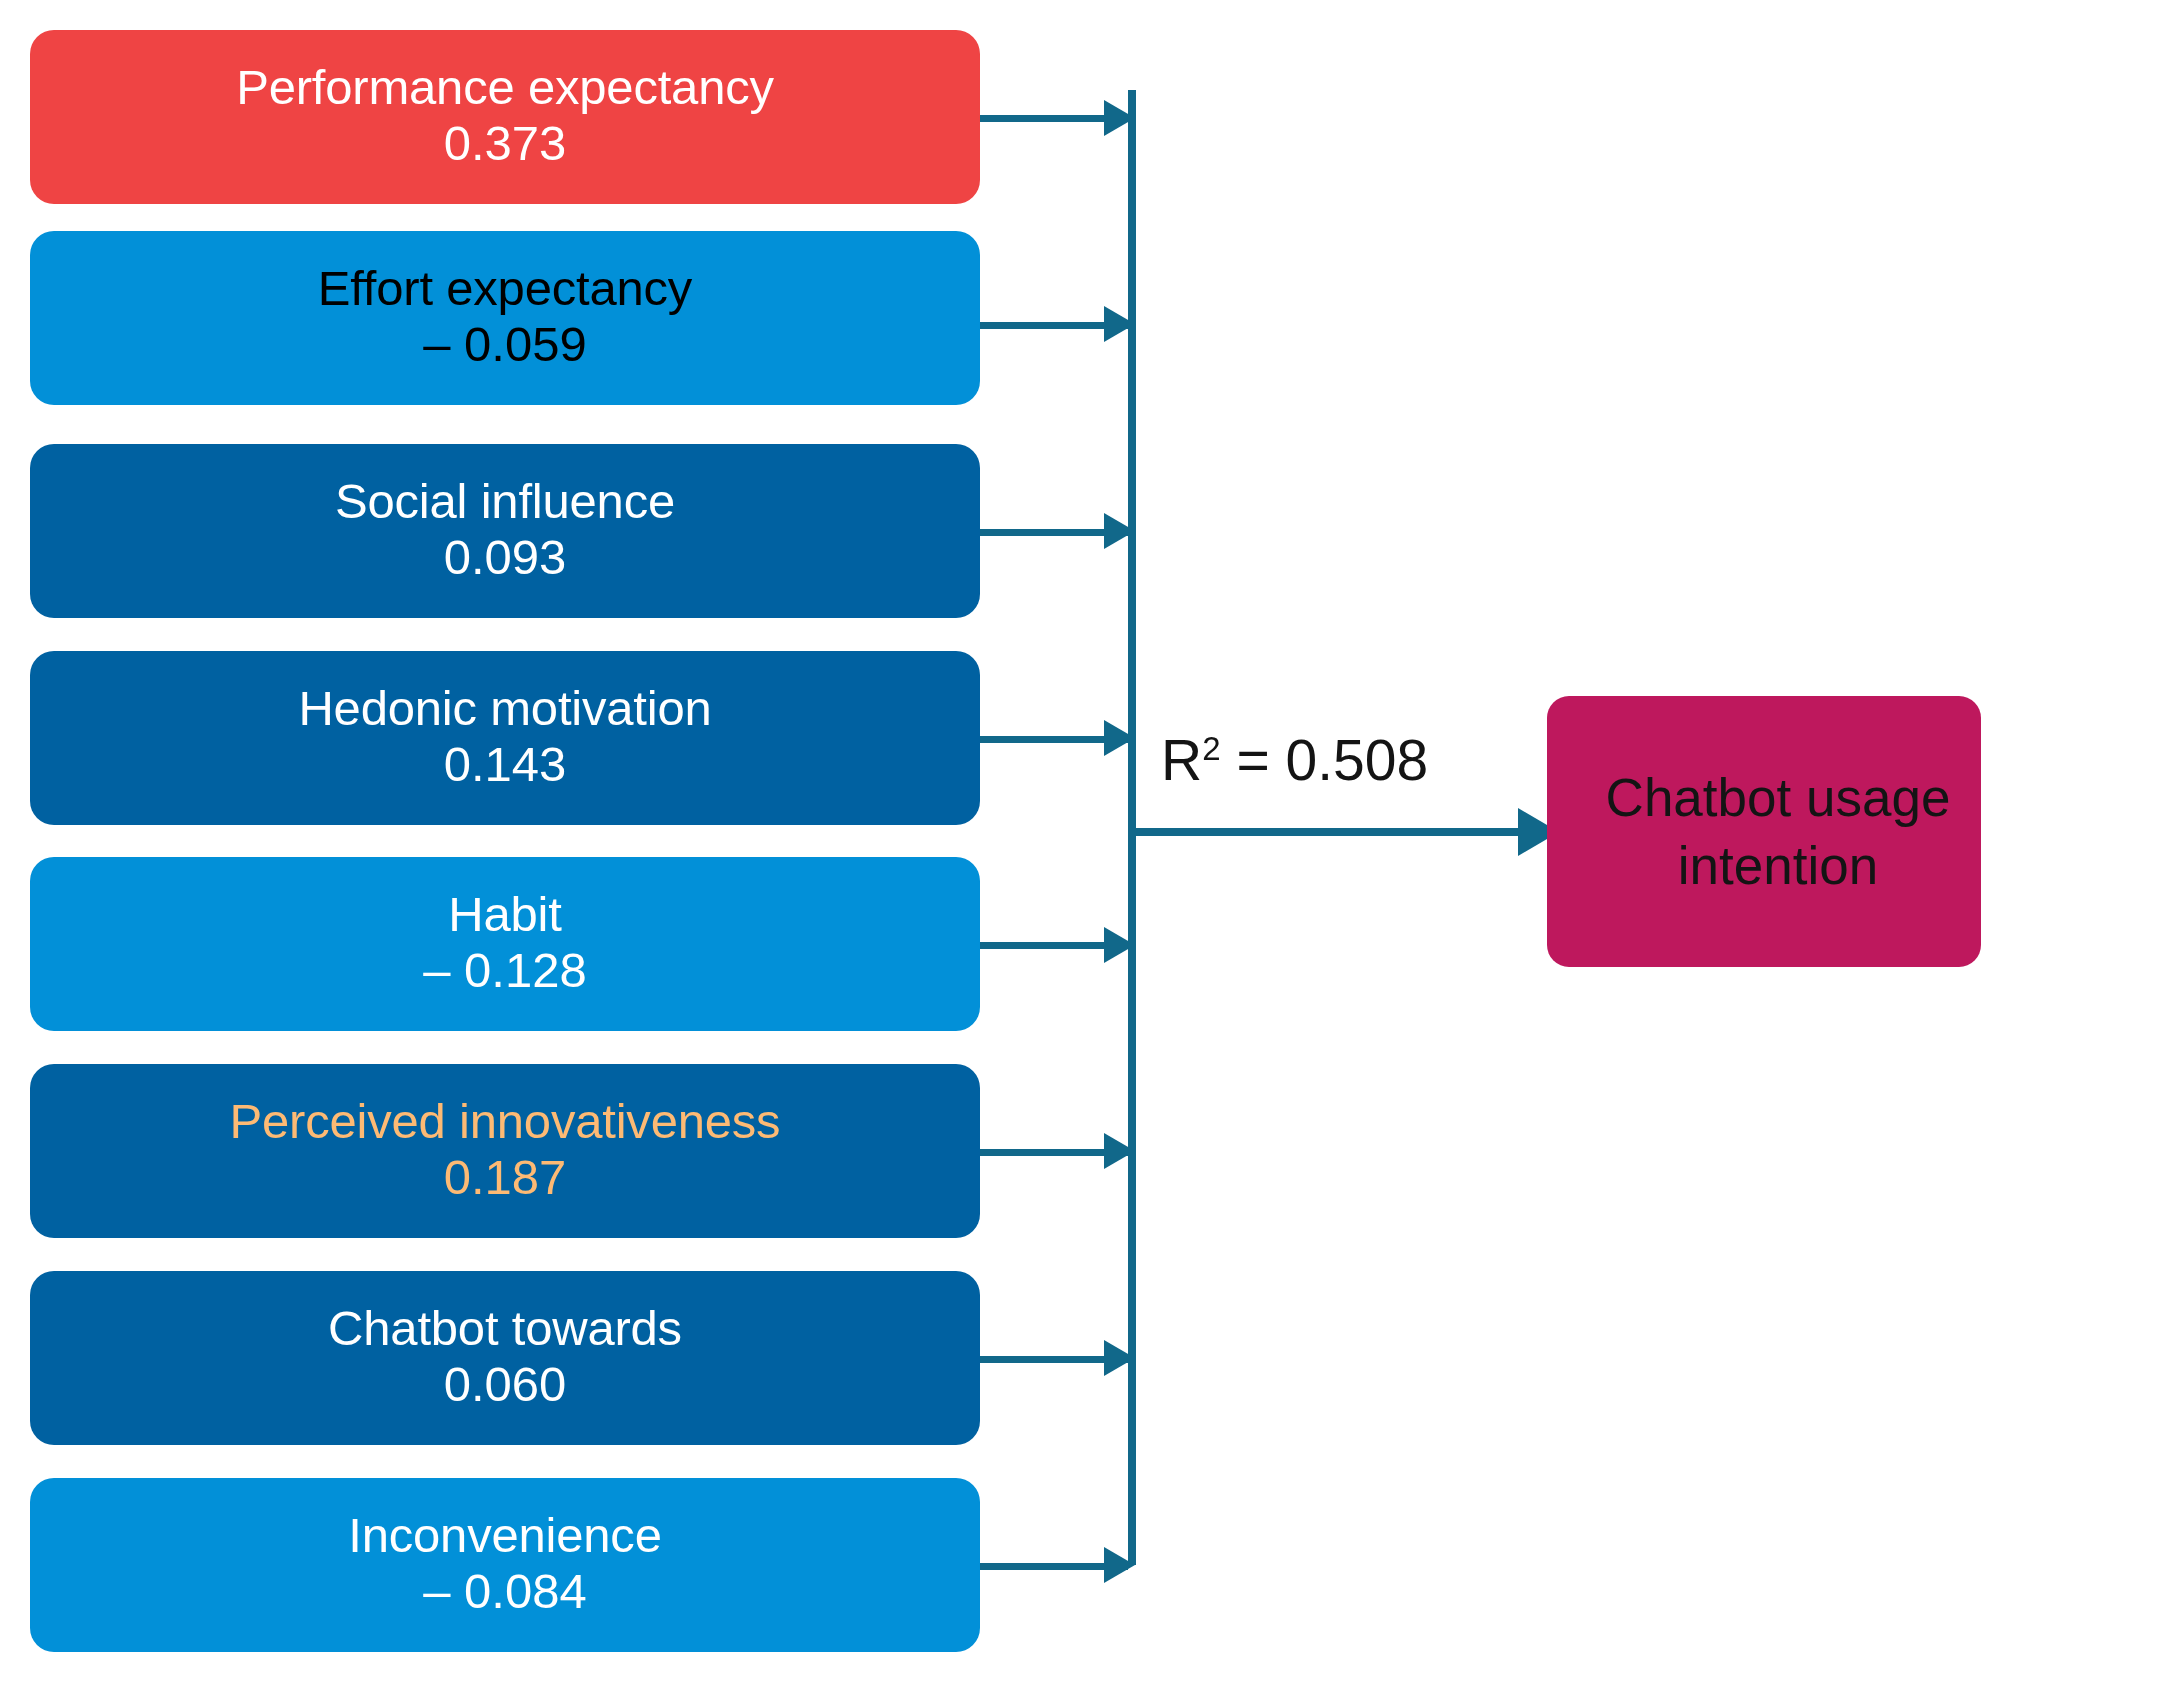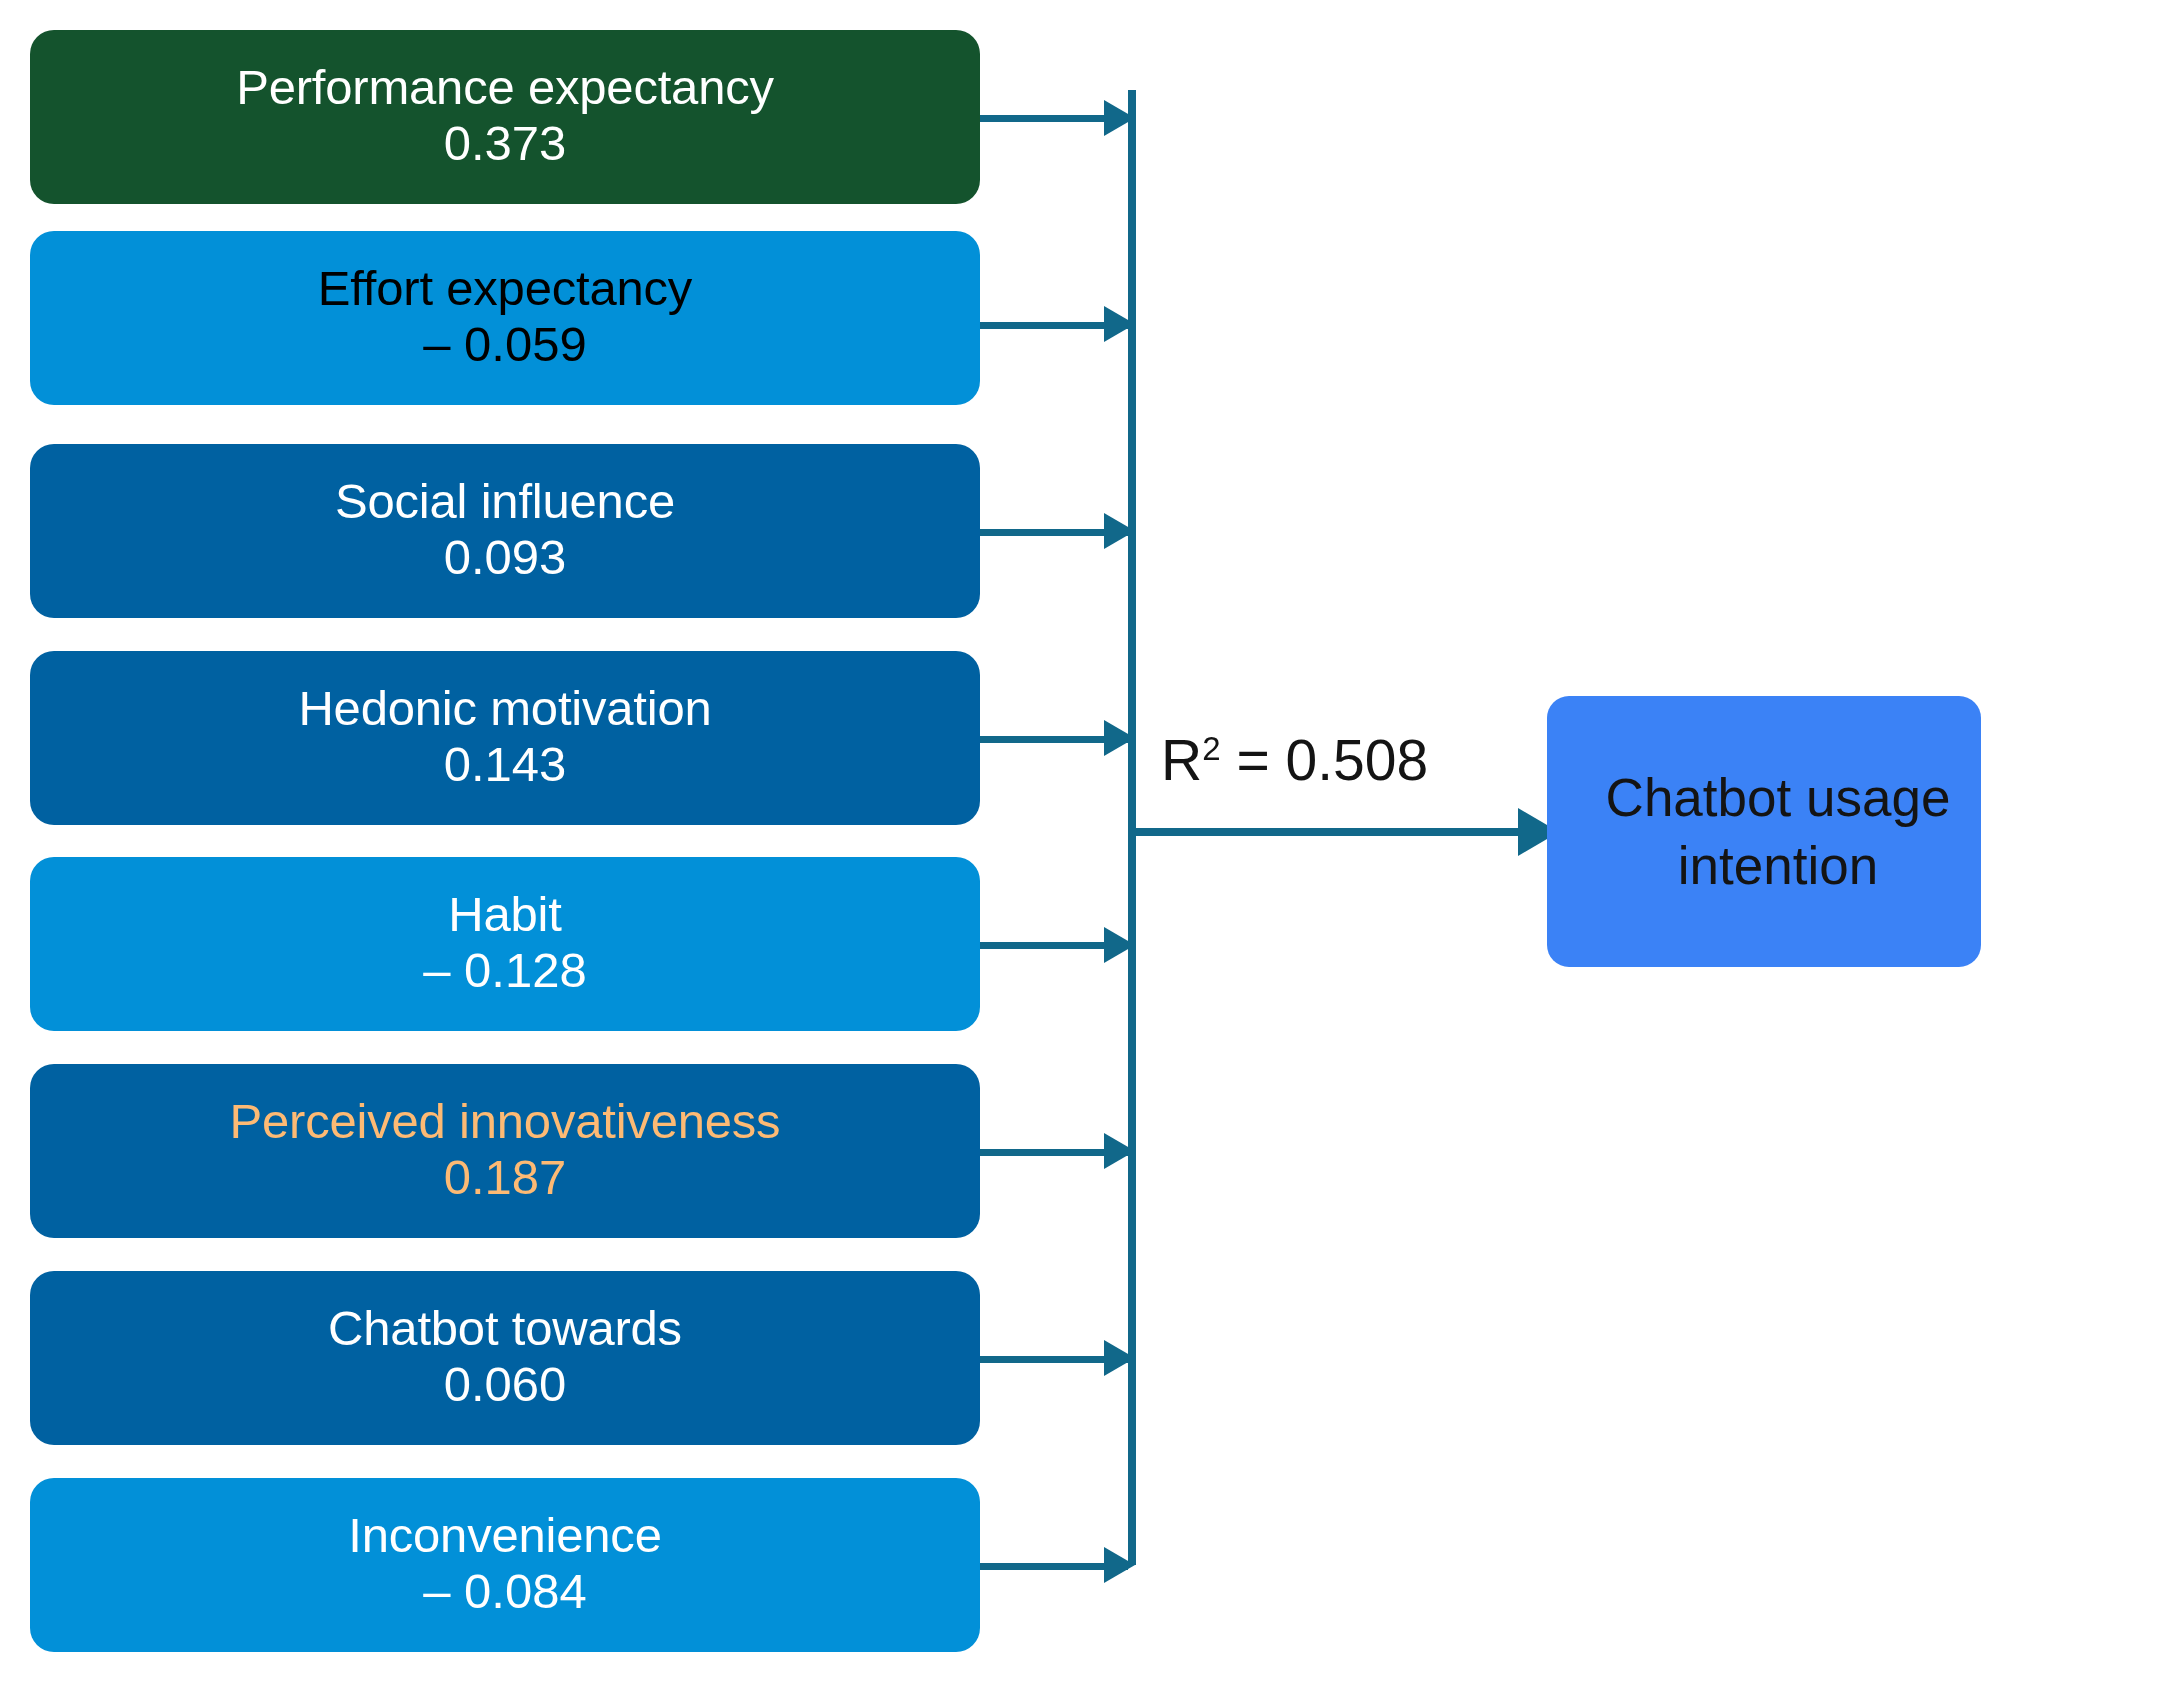--- a/index.html
+++ b/index.html
@@ -127,21 +127,21 @@
     font-size: 0.58em;
     vertical-align: super;
     line-height: 0;
   }
 </style>
 </head>
 <body>
 
 <div id="canvas">
 
-  <div class="pred-box" id="pred-0" style="top: 30px; background: #14532d; color: rgb(255, 255, 255);">
+  <div class="pred-box" id="pred-0" style="top: 30px; background: #ef4444; color: rgb(255, 255, 255);">
     <div class="pb-label">Performance expectancy</div>
     <div class="pb-value">0.373</div>
   </div>
   <div class="pred-box" id="pred-1" style="top: 231px; background: rgb(2, 144, 216); color: #000000; justify-content: center;">
     <div class="pb-label">Effort expectancy</div>
     <div class="pb-value">– 0.059</div>
   </div>
   <div class="pred-box" id="pred-2" style="top: 444px; background: rgb(0, 97, 161); color: rgb(255, 255, 255);">
     <div class="pb-label">Social influence</div>
     <div class="pb-value">0.093</div>
@@ -186,21 +186,21 @@
 
   <div id="spine" style="top: 90px; height: 1475px; background: rgb(17, 104, 138);"></div>
 
   <div id="main-line" style="background: rgb(17, 104, 138);"></div>
   <div id="main-head" style="border-left-color: rgb(17, 104, 138);"></div>
 
   <div id="r2-label" style="color: rgb(20, 20, 20);">
     <span>R</span><sup>2</sup><span> = </span><span>0.508</span>
   </div>
 
-  <div id="outcome-box" style="background: #3b82f6; padding-left: 48px;">
+  <div id="outcome-box" style="background: #be185d; padding-left: 48px;">
     <div class="ob-label" style="color: rgb(20, 20, 20);">
       <span>Chatbot usage</span><br>
       <span>intention</span>
     </div>
   </div>
 
 </div>
 
 
 </body></html>

